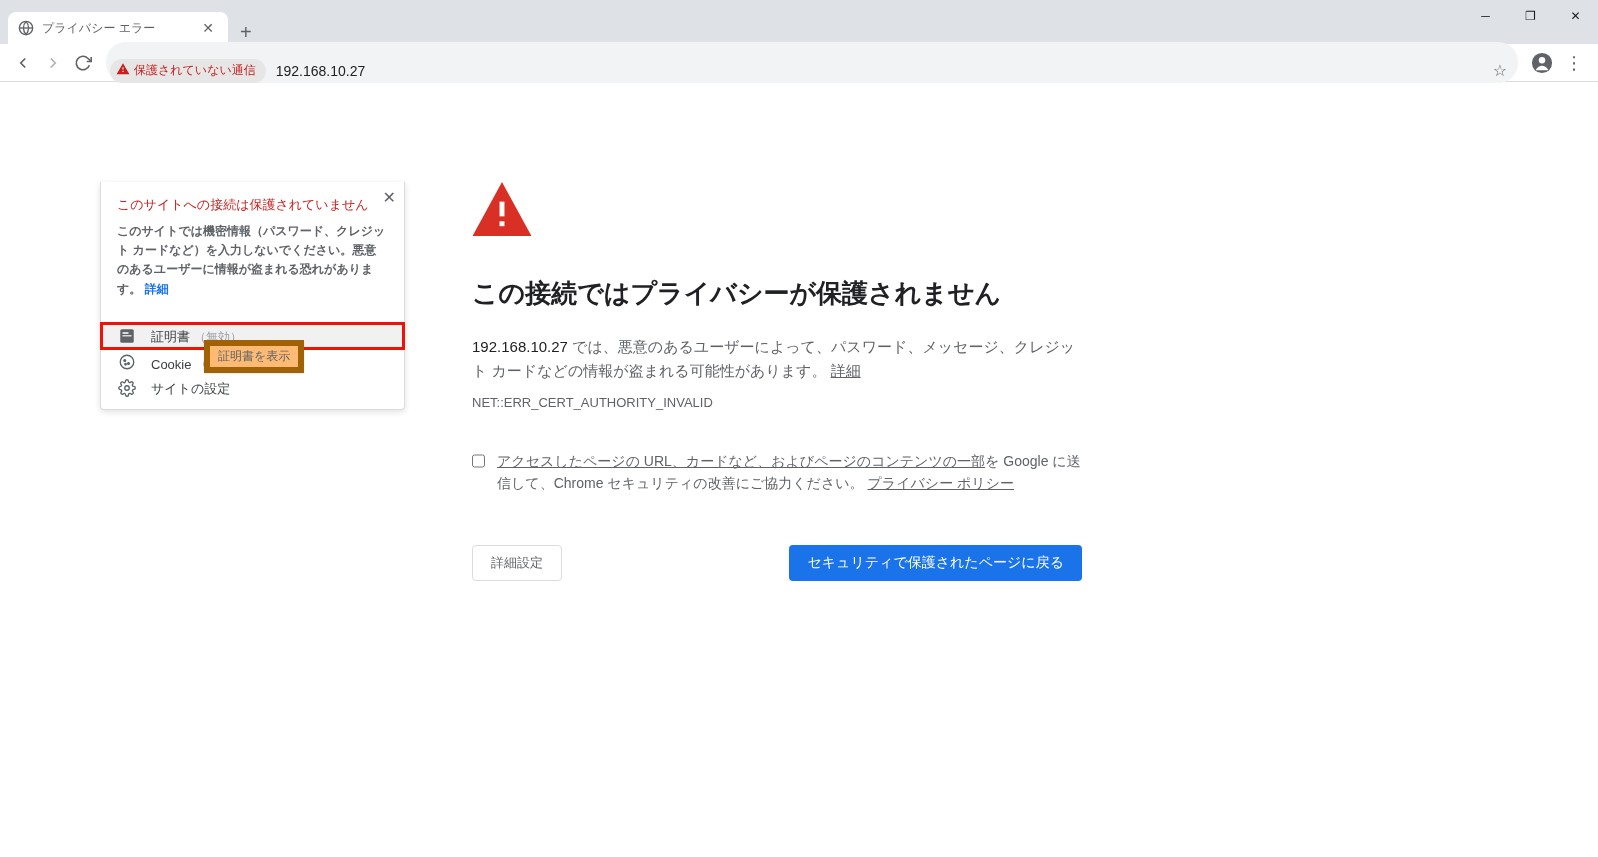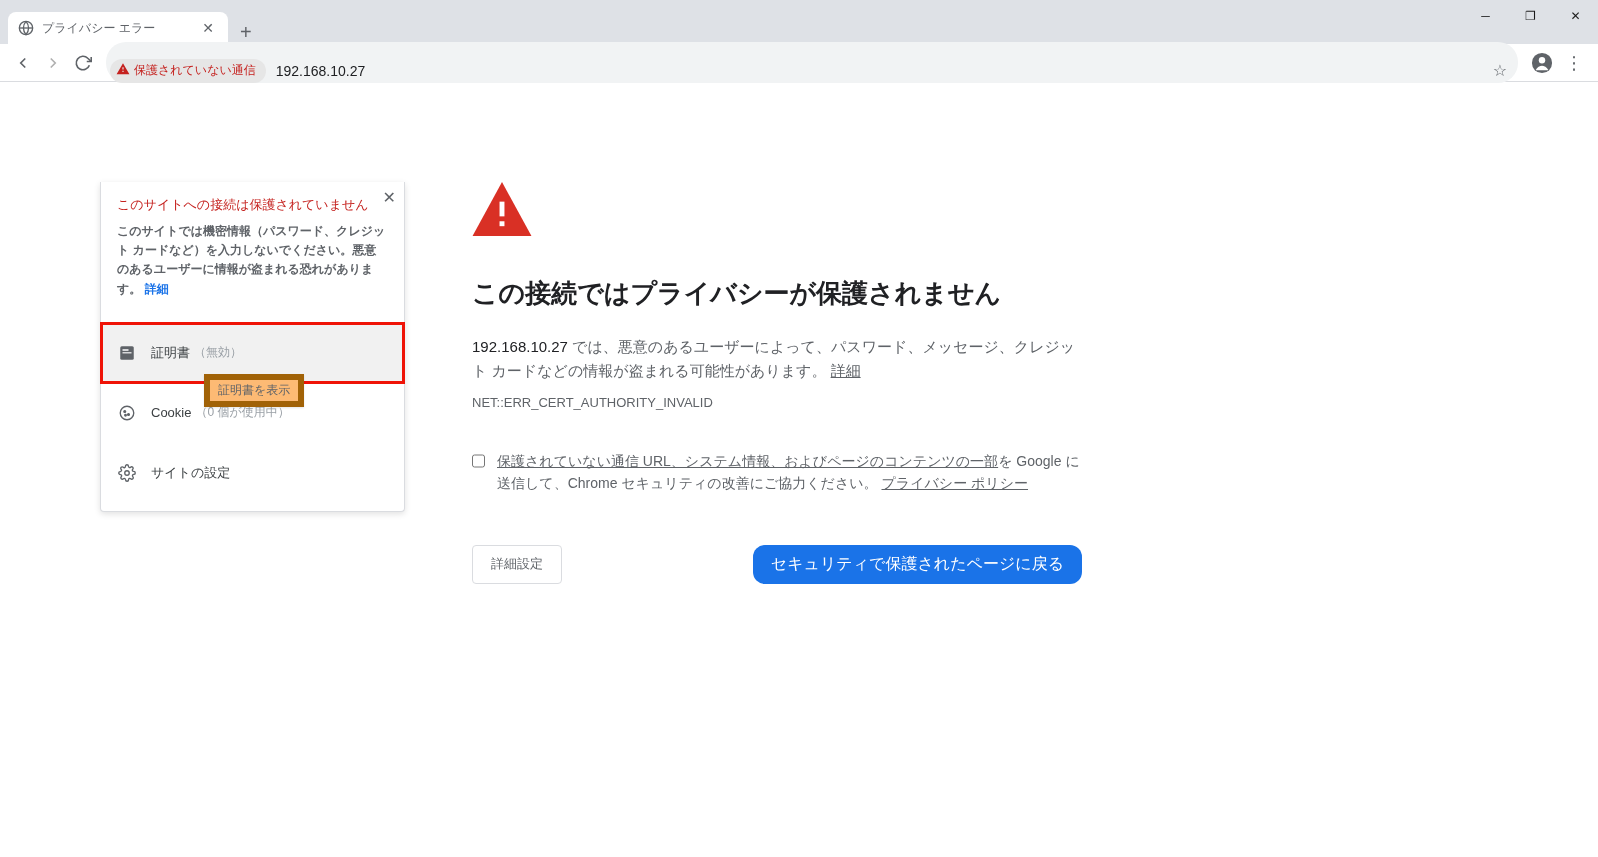--- a/index.html
+++ b/index.html
@@ -187,23 +187,23 @@
     padding: 8px 18px;
     border-radius: 4px;
     cursor:pointer;
     font-size: 13px;
   }
   .btn-primary {
     border: none;
     background: #1a73e8;
     color: #fff;
     padding: 9px 18px;
-    border-radius: 12px;
+    border-radius: 4px;
     cursor:pointer;
-    font-size: 16px;
+    font-size: 14px;
   }
 
   
   .site-info {
     position: absolute;
     left: 100px;
     top: 0;
     width: 305px;
     background: #fff;
     border: 1px solid #dadce0;
@@ -233,22 +233,22 @@
     line-height: 1.6;
     font-weight: bold;
   }
   .site-info-head .desc .lnk { color: #1a73e8; cursor:pointer;}
   .site-info-list {
     margin-top: 14px;
     padding-bottom: 8px;
   }
   .site-info-row {
     display: flex;
-    align-items: center;
-    padding: 20px 16px;
+    align-items: flex-end;
+    padding: 3px 16px;
     cursor: pointer;
     position: relative;
   }
   .site-info-row.highlighted {
     outline: 3px solid #ef1307;
     outline-offset: -2px;
     background: #f1f1f1;
   }
   .site-info-row .icon {
     width: 20px; height: 20px;
@@ -394,21 +394,21 @@
     </div>
     <div class="headline">この接続ではプライバシーが保護されません</div>
     <div class="body-text">
       <span class="ip">192.168.10.27</span><span> では、悪意のあるユーザーによって、パスワード、メッセージ、クレジット カードなどの情報が盗まれる可能性があります。</span>
       <span class="link">詳細</span>
     </div>
     <div class="error-code">NET::ERR_CERT_AUTHORITY_INVALID</div>
     <div class="opt-in">
       <input type="checkbox" style="">
       <div class="text">
-        <span class="underline">保護されていない通信 URL、システム情報、およびページのコンテンツの一部</span><span>を Google に送信して、Chrome セキュリティの改善にご協力ください。</span>
+        <span class="underline">アクセスしたページの URL、カードなど、およびページのコンテンツの一部</span><span>を Google に送信して、Chrome セキュリティの改善にご協力ください。</span>
         <span class="underline">プライバシー ポリシー</span>
       </div>
     </div>
     <div class="button-row">
       <button class="btn-secondary">詳細設定</button>
       <button class="btn-primary">セキュリティで保護されたページに戻る</button>
     </div>
   </div>
 
 </div>

